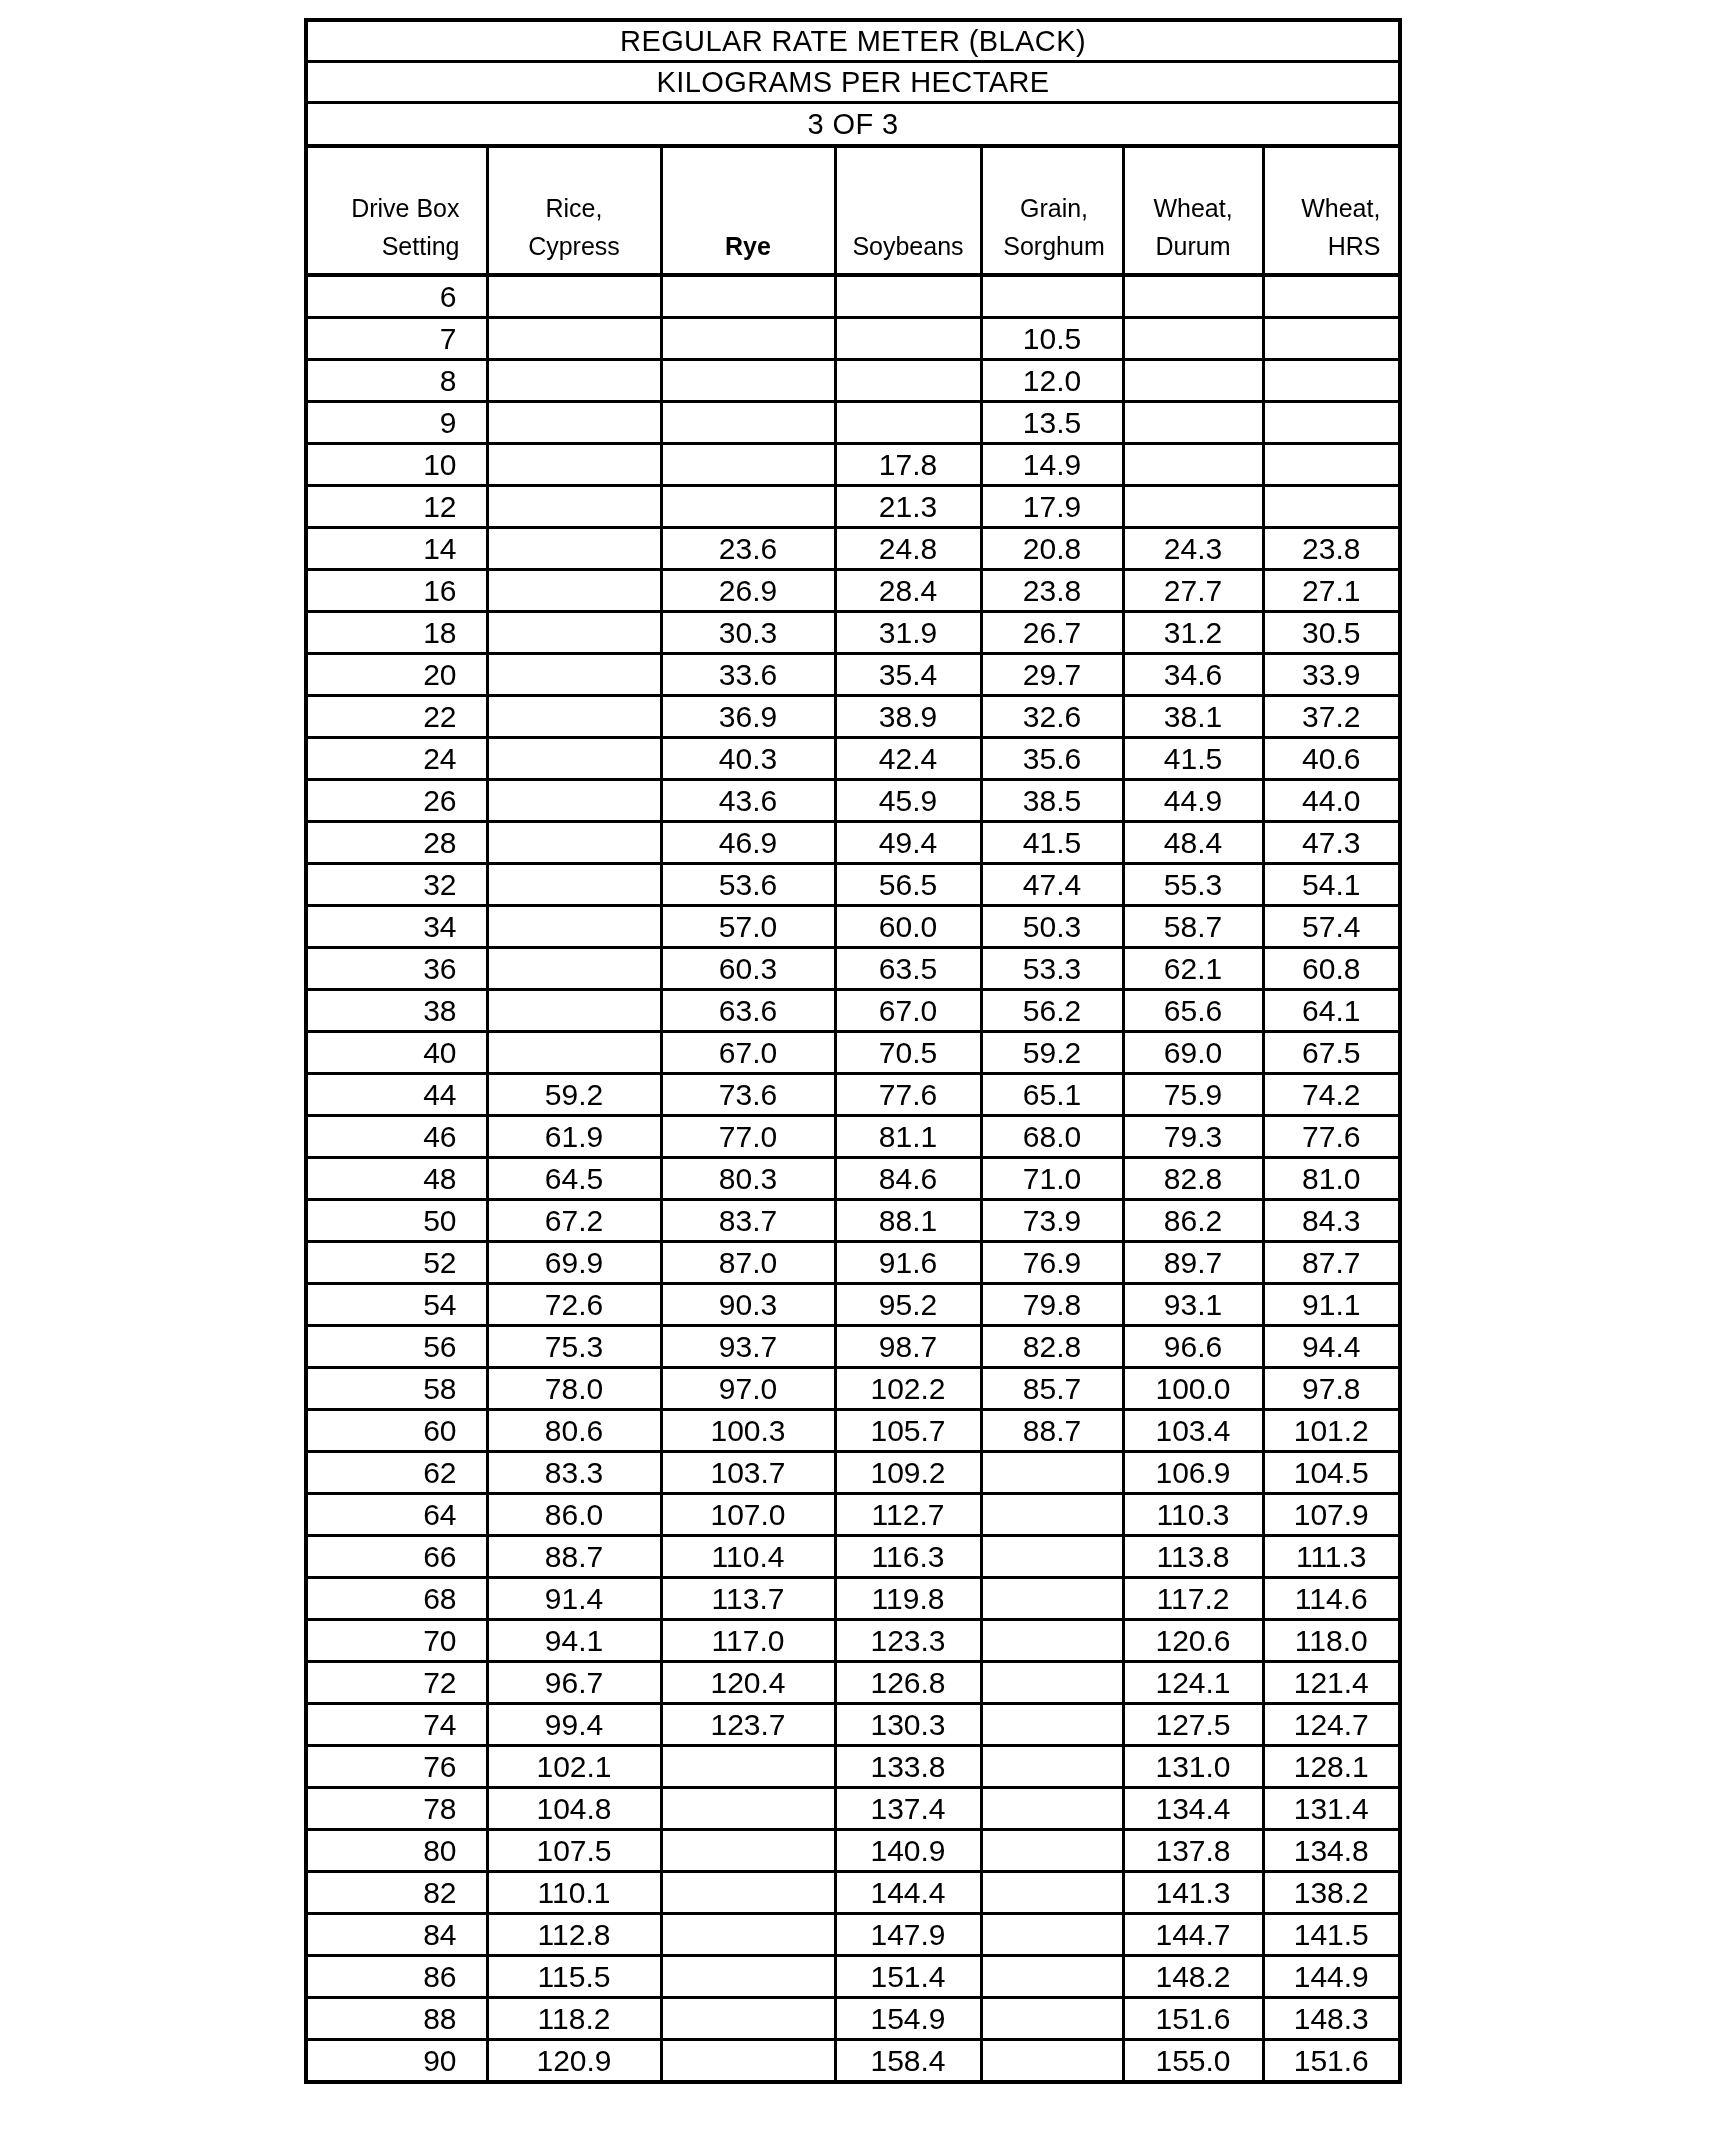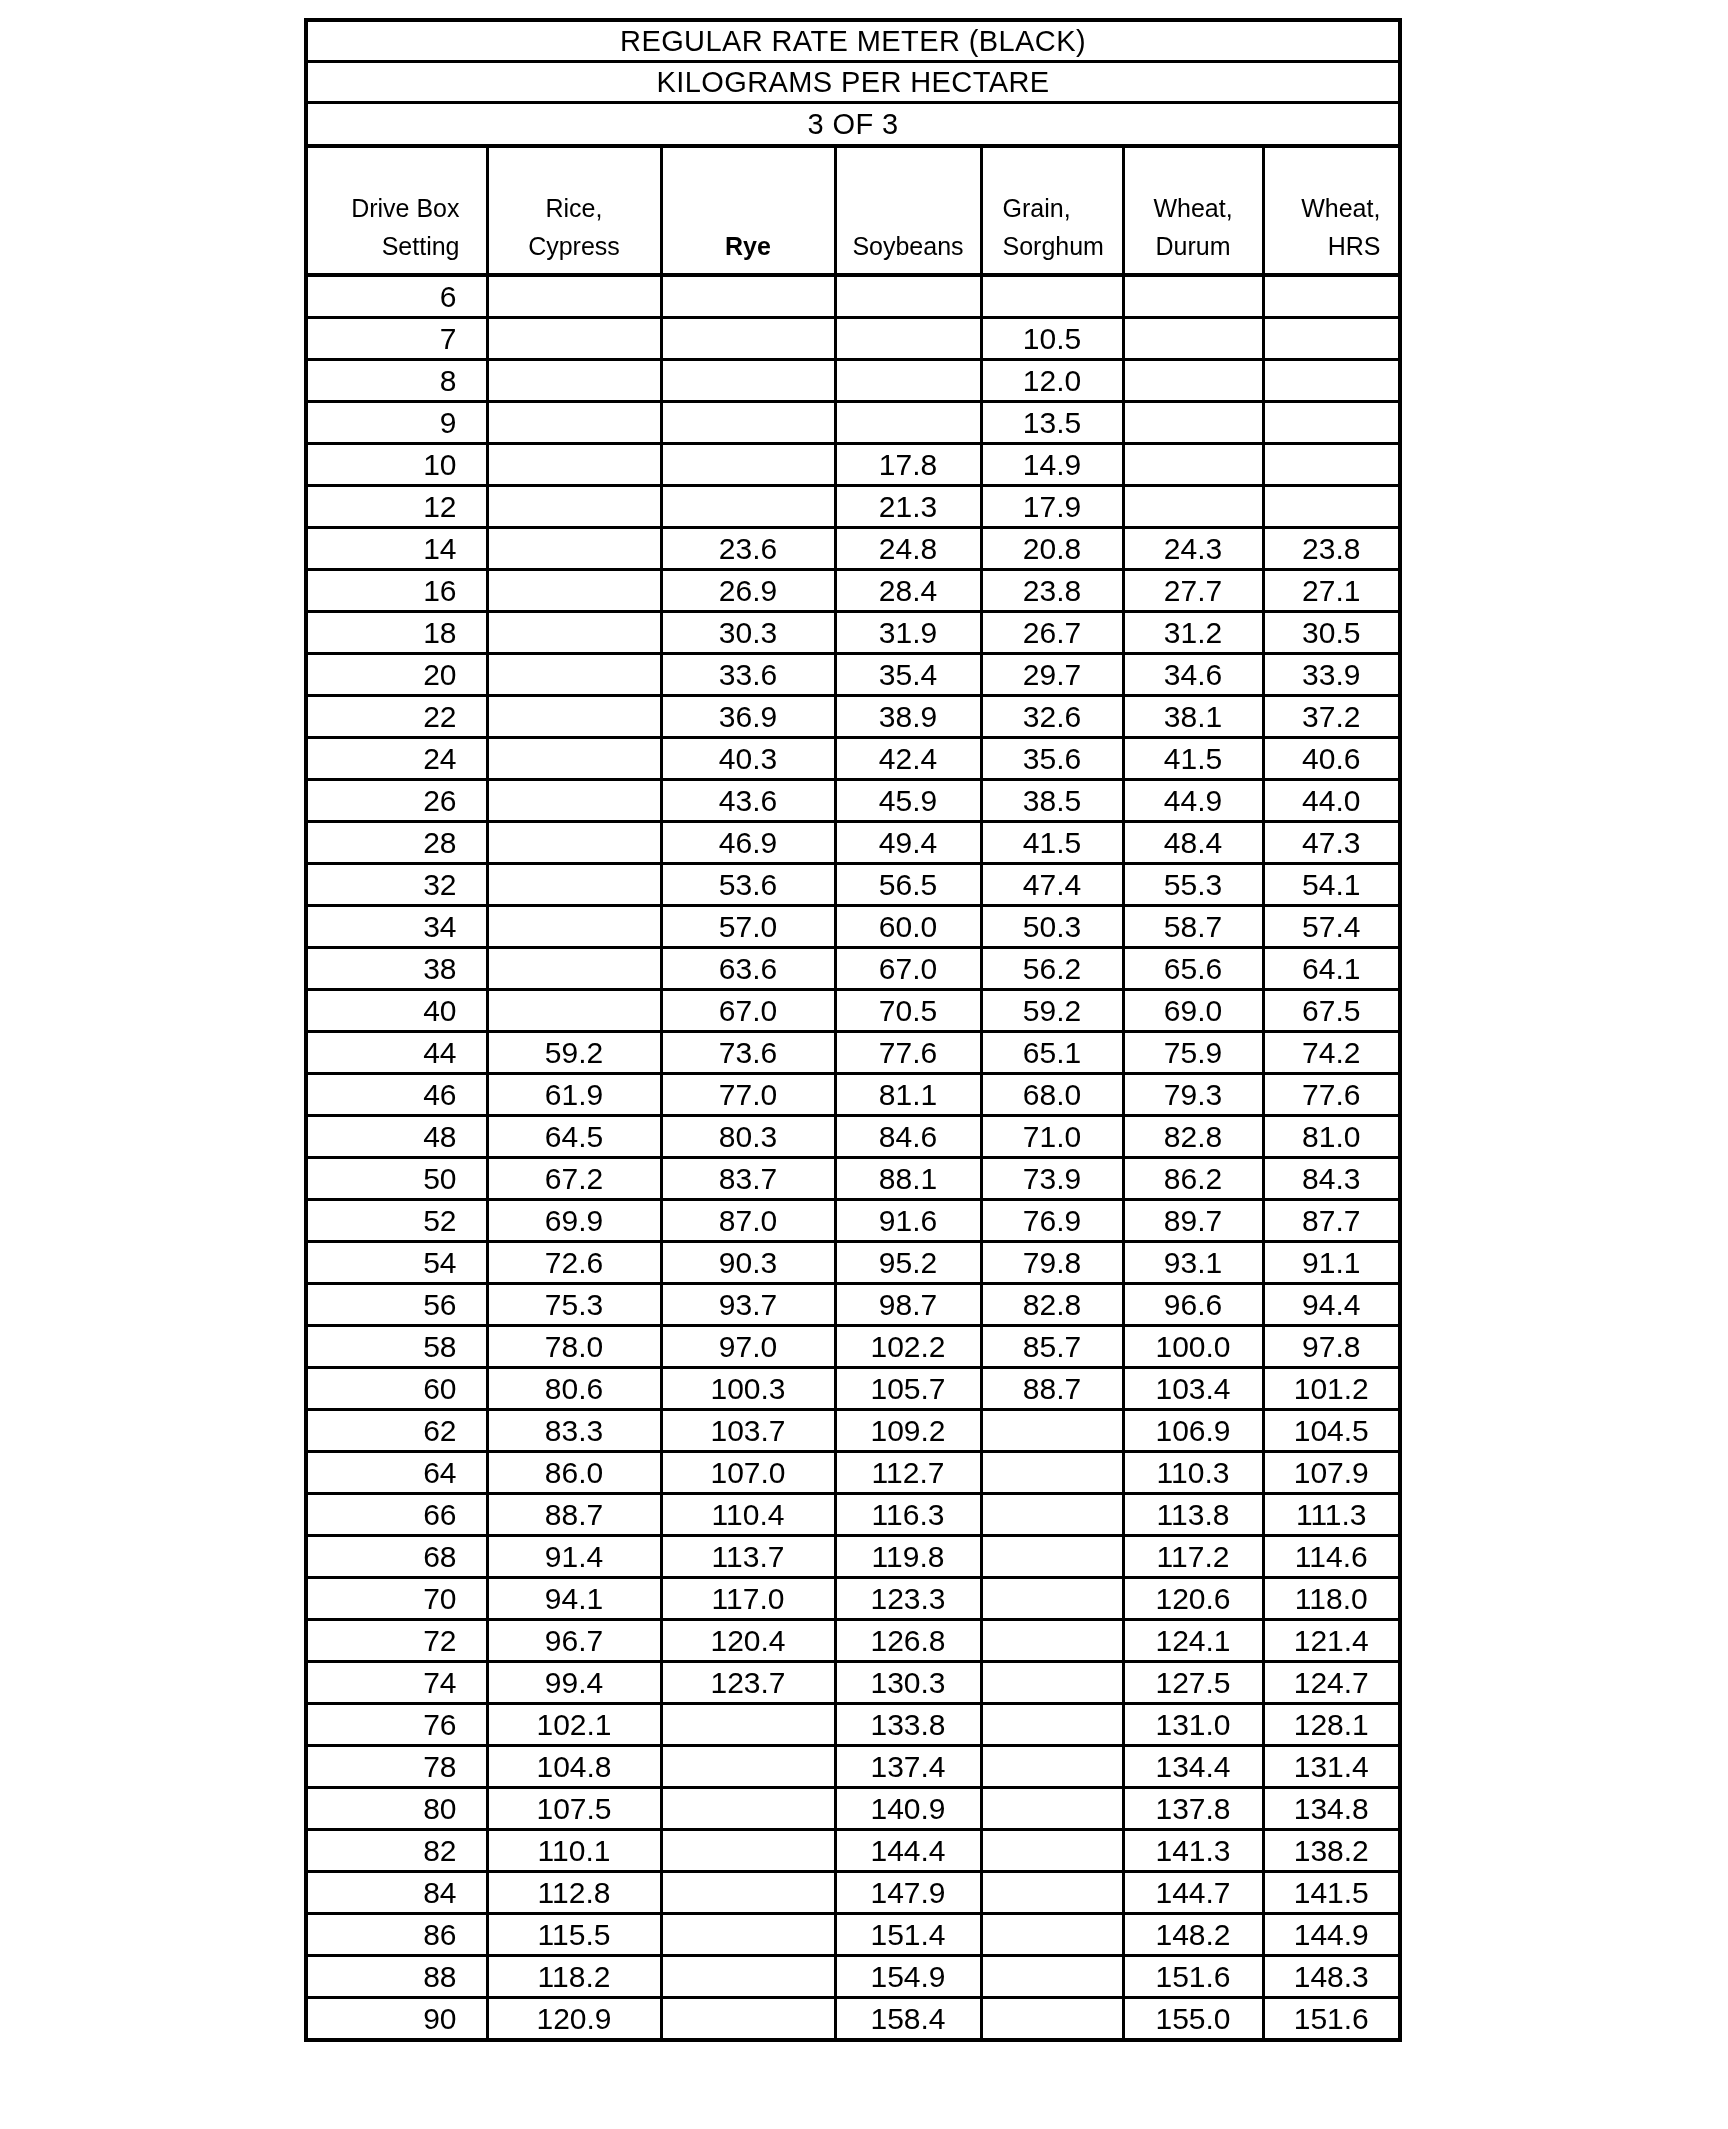--- a/index.html
+++ b/index.html
@@ -52,21 +52,21 @@
     font-size: 25px;
     line-height: 38px;
     padding-bottom: 8px;
     white-space: pre-line;
     border-bottom-width: 4.8px;
   }
   th.h0 { text-align: right; padding-right: 26px; }
   th.h1 { text-align: center; }
   th.h2 { text-align: center; font-weight: bold; }
   th.h3 { text-align: center; }
-  th.h4 { text-align: left; padding-right: 16px; padding-left: 20px; }
+  th.h4 { text-align: center; padding-right: 16px; padding-left: 20px; }
   th.h5 { text-align: center; }
   th.h6 { text-align: right; padding-right: 17.6px; }
   
   tbody td {
     height: 39px;
     font-size: 30px;
     text-align: center;
     vertical-align: middle;
     line-height: 1;
   }
@@ -250,20 +250,29 @@
         <tr>
           <td class="c0">34</td>
           <td class="c1"></td>
           <td class="c2">57.0</td>
           <td class="c3">60.0</td>
           <td class="c4">50.3</td>
           <td class="c5">58.7</td>
           <td class="c6">57.4</td>
         </tr>
         <tr>
+          <td class="c0">36</td>
+          <td class="c1"></td>
+          <td class="c2">60.3</td>
+          <td class="c3">63.5</td>
+          <td class="c4">53.3</td>
+          <td class="c5">62.1</td>
+          <td class="c6">60.8</td>
+        </tr>
+        <tr>
           <td class="c0">38</td>
           <td class="c1"></td>
           <td class="c2">63.6</td>
           <td class="c3">67.0</td>
           <td class="c4">56.2</td>
           <td class="c5">65.6</td>
           <td class="c6">64.1</td>
         </tr>
         <tr>
           <td class="c0">40</td>

